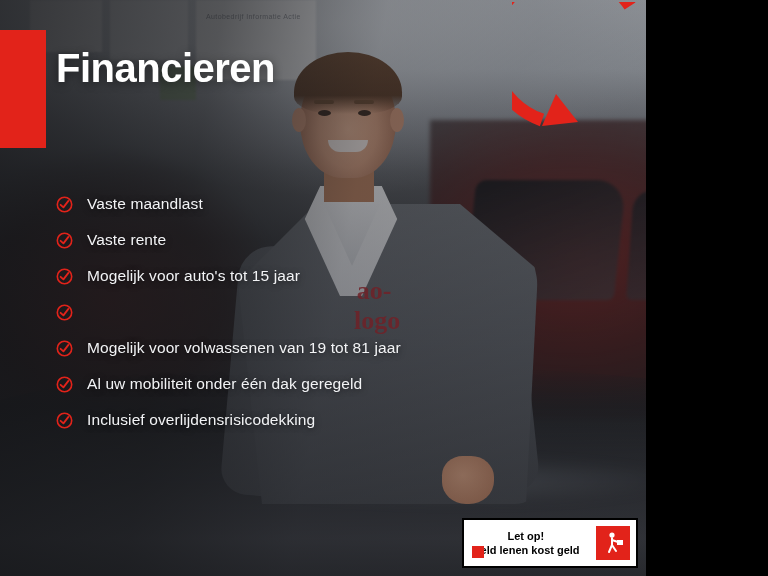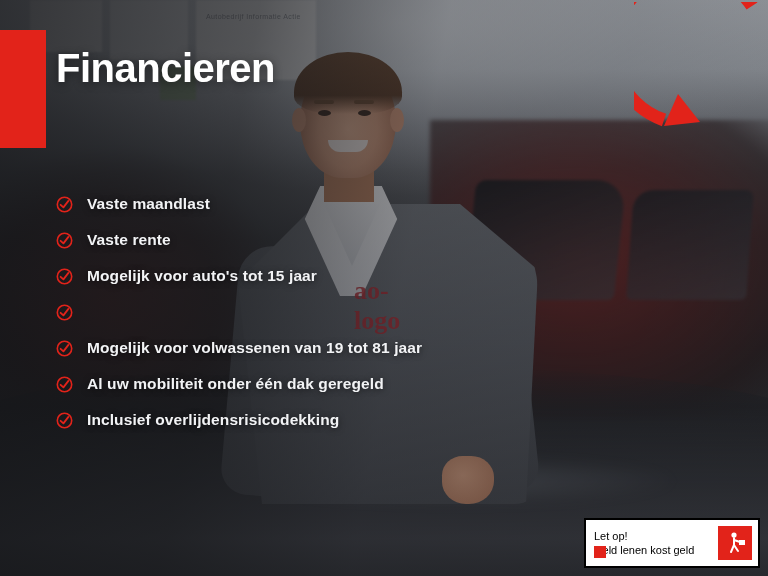--- a/index.html
+++ b/index.html
@@ -5,24 +5,25 @@
   html, body {
     margin: 0;
     padding: 0;
     background: #000;
   }
   body {
     font-family: "Liberation Sans", sans-serif;
   }
   .stage {
     position: relative;
-    width: 768px;
+    width: 646px;
     height: 576px;
     overflow: hidden;
     background: #2b2b2d;
+    text-align: center;
   }
 
   
   .photo {
     position: absolute;
     inset: 0;
     background:
       
       radial-gradient(ellipse 70% 40% at 52% 4%, rgba(235,238,242,0.55) 0%, rgba(200,205,212,0.25) 45%, rgba(0,0,0,0) 75%),
       
@@ -185,40 +186,39 @@
     margin: 0; padding: 0; list-style: none;
   }
   .list li {
     display: flex;
     align-items: center;
     height: 36px;
     color: #f2f3f5;
     font-size: 15.5px;
     letter-spacing: .1px;
     text-shadow: 0 1px 6px rgba(0,0,0,.55);
-    font-weight: bold;
   }
   .check {
     flex: 0 0 auto;
     width: 17px; height: 17px;
     margin-right: 14px;
     position: relative;
   }
   .check svg { display: block; }
 
   
   .warn {
     position: absolute; right: 8px; bottom: 8px;
     width: 172px; height: 46px;
     background: #ffffff;
     border: 2px solid #000;
     display: flex; align-items: center;
   }
   .warn-txt {
-    padding-left: 8px; color: #000; font-size: 11px; font-weight: normal; line-height: 14px;
+    padding-left: 8px; color: #000; font-size: 11px; font-weight: bold; line-height: 14px;
   }
   .warn-icon {
     position: absolute; right: 6px; top: 6px; width: 34px; height: 34px;
     background: #e2231a; display:flex; align-items:center; justify-content:center;
   }
   .warn-bar {
     position: absolute; left: 8px; bottom: 8px; width: 12px; height: 12px; background: #e2231a;
   }
 </style>
 </head>

